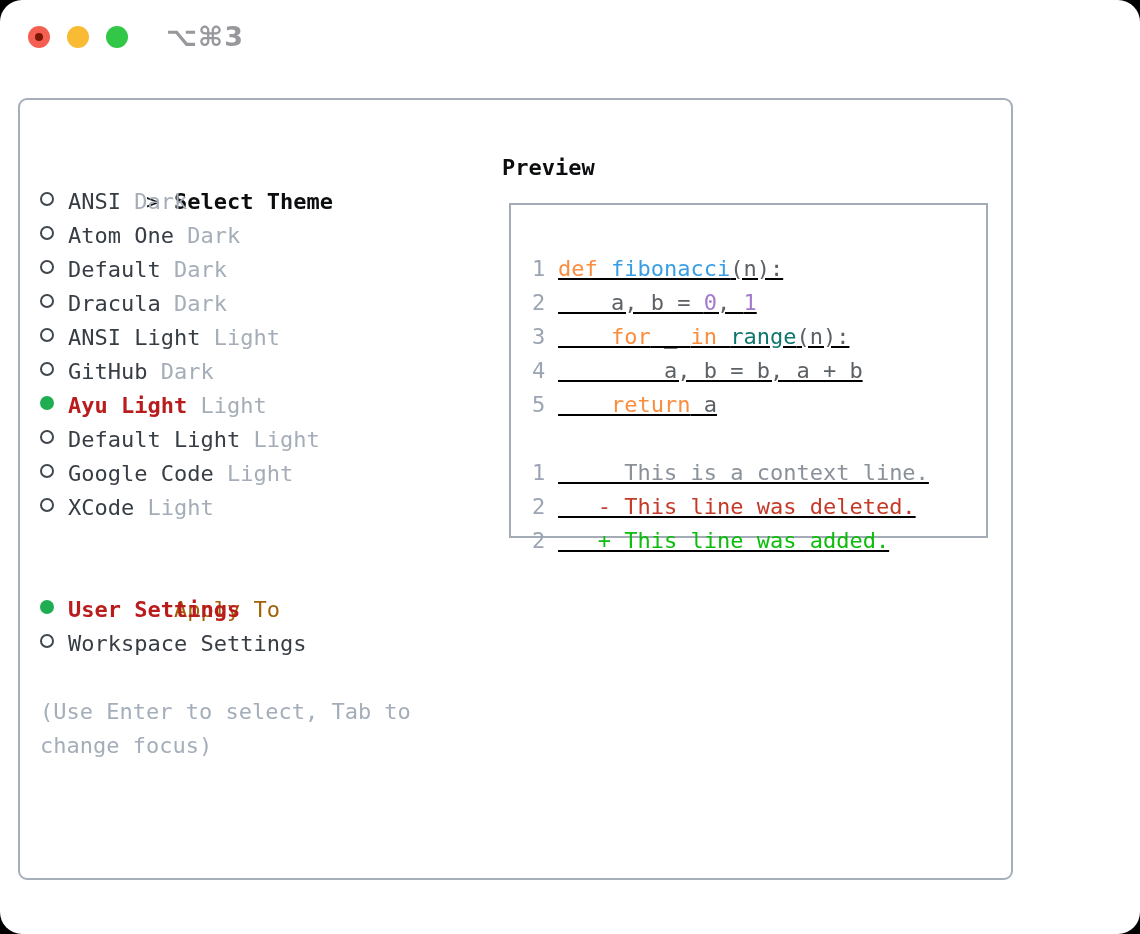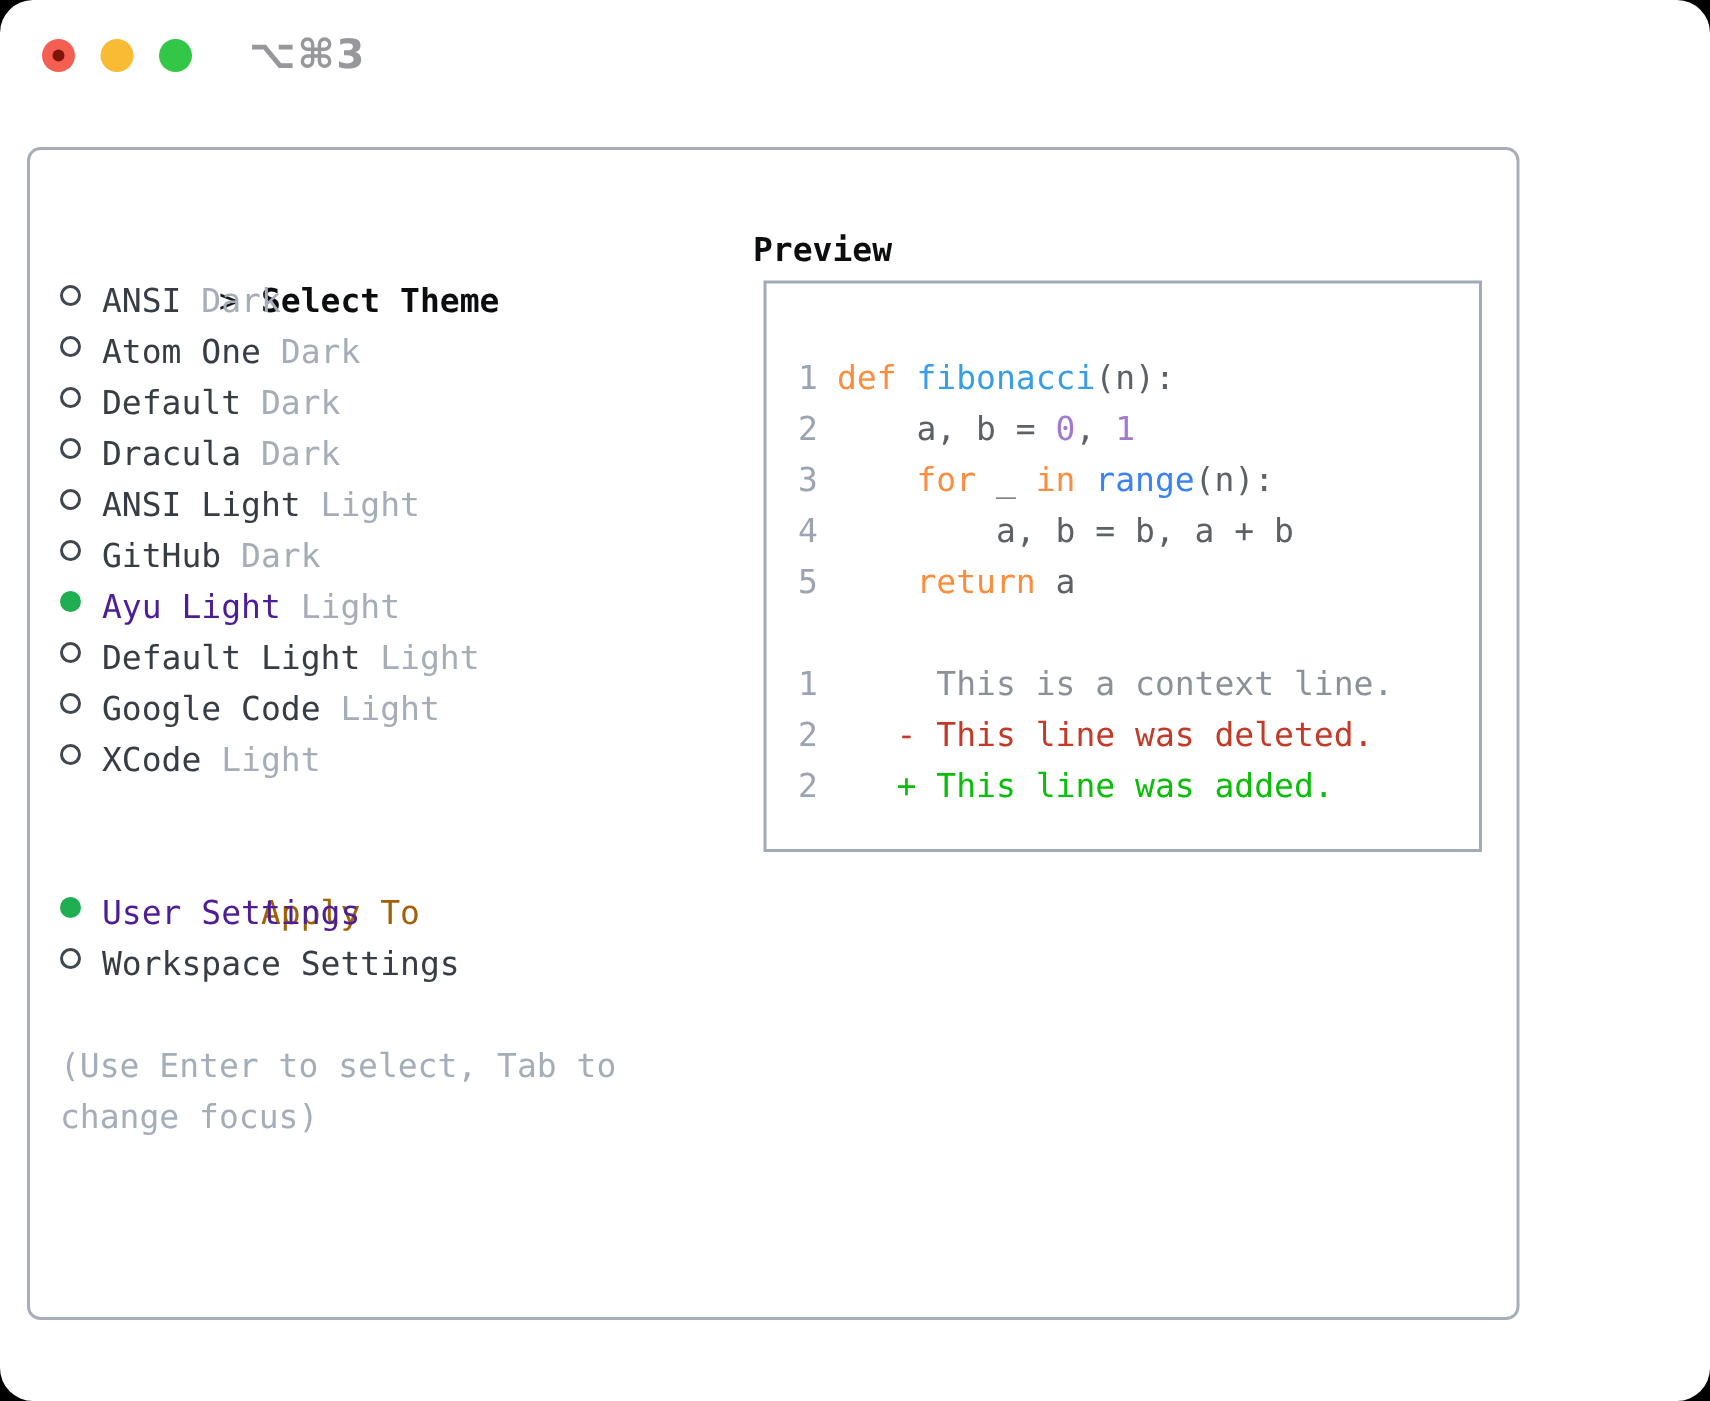--- a/index.html
+++ b/index.html
@@ -26,38 +26,38 @@
   }
   .left-col{position:absolute;left:20px;top:51px;font-size:22px;line-height:34px;color:#373d44;}
   .row{height:34px;white-space:pre;}
   .marker{display:inline-block;width:28px;vertical-align:middle;}
   .radio{display:inline-block;box-sizing:border-box;width:14px;height:14px;margin-bottom:4px;
          border:2px solid #40474f;border-radius:50%;background:transparent;}
   .radio.sel{border-color:#1fae52;background:#1fae52;}
   .cursor-ch{display:inline-block;width:28px;color:#16181b;}
   .hdr{font-weight:bold;color:#0b0d0f;text-align:right;}
   .name{color:#373d44;}
-  .name.sel{color:#4c1d95;}
+  .name.sel{color:#b91c1c;font-weight:bold;}
   .variant{color:#a4adb8;}
   .apply-indent{display:inline-block;width:28px;}
   .apply-hdr{color:#a16207;}
   .hint{width:400px;color:#a4aeba;line-height:34px;}
   
   .preview-label{position:absolute;left:482px;top:51px;font-size:22px;line-height:34px;font-weight:bold;color:#0b0d0f;}
   .preview-box{
-    position:absolute;left:489px;top:87px;width:479px;height:381px;
-    border:2px solid #a3abb6;box-sizing:border-box;background:#fff;
+    position:absolute;left:489px;top:103px;width:479px;height:335px;
+    border:2px solid #a3abb6;box-sizing:border-box;background:#fff;text-decoration:underline;
   }
   .code{padding:47px 0 0 21px;font-size:22px;line-height:34px;}
   .cl{height:34px;white-space:pre;}
   .ln{display:inline-block;width:26px;color:#9aa4b2;}
   .s-keyword{color:#fa8d3e;}
   .s-function{color:#399ee6;}
   .s-number{color:#a37acc;}
-  .s-call{color:#3b82f6;text-align:right;}
+  .s-call{color:#0f766e;text-align:right;}
   .s-default{color:#5c6166;}
   .s-context{color:#8a9199;}
   .s-deleted{color:#c43a28;}
   .s-added{color:#0cbd0c;}
 </style>
 </head>
 <body>
 
 <div class="window">
 

